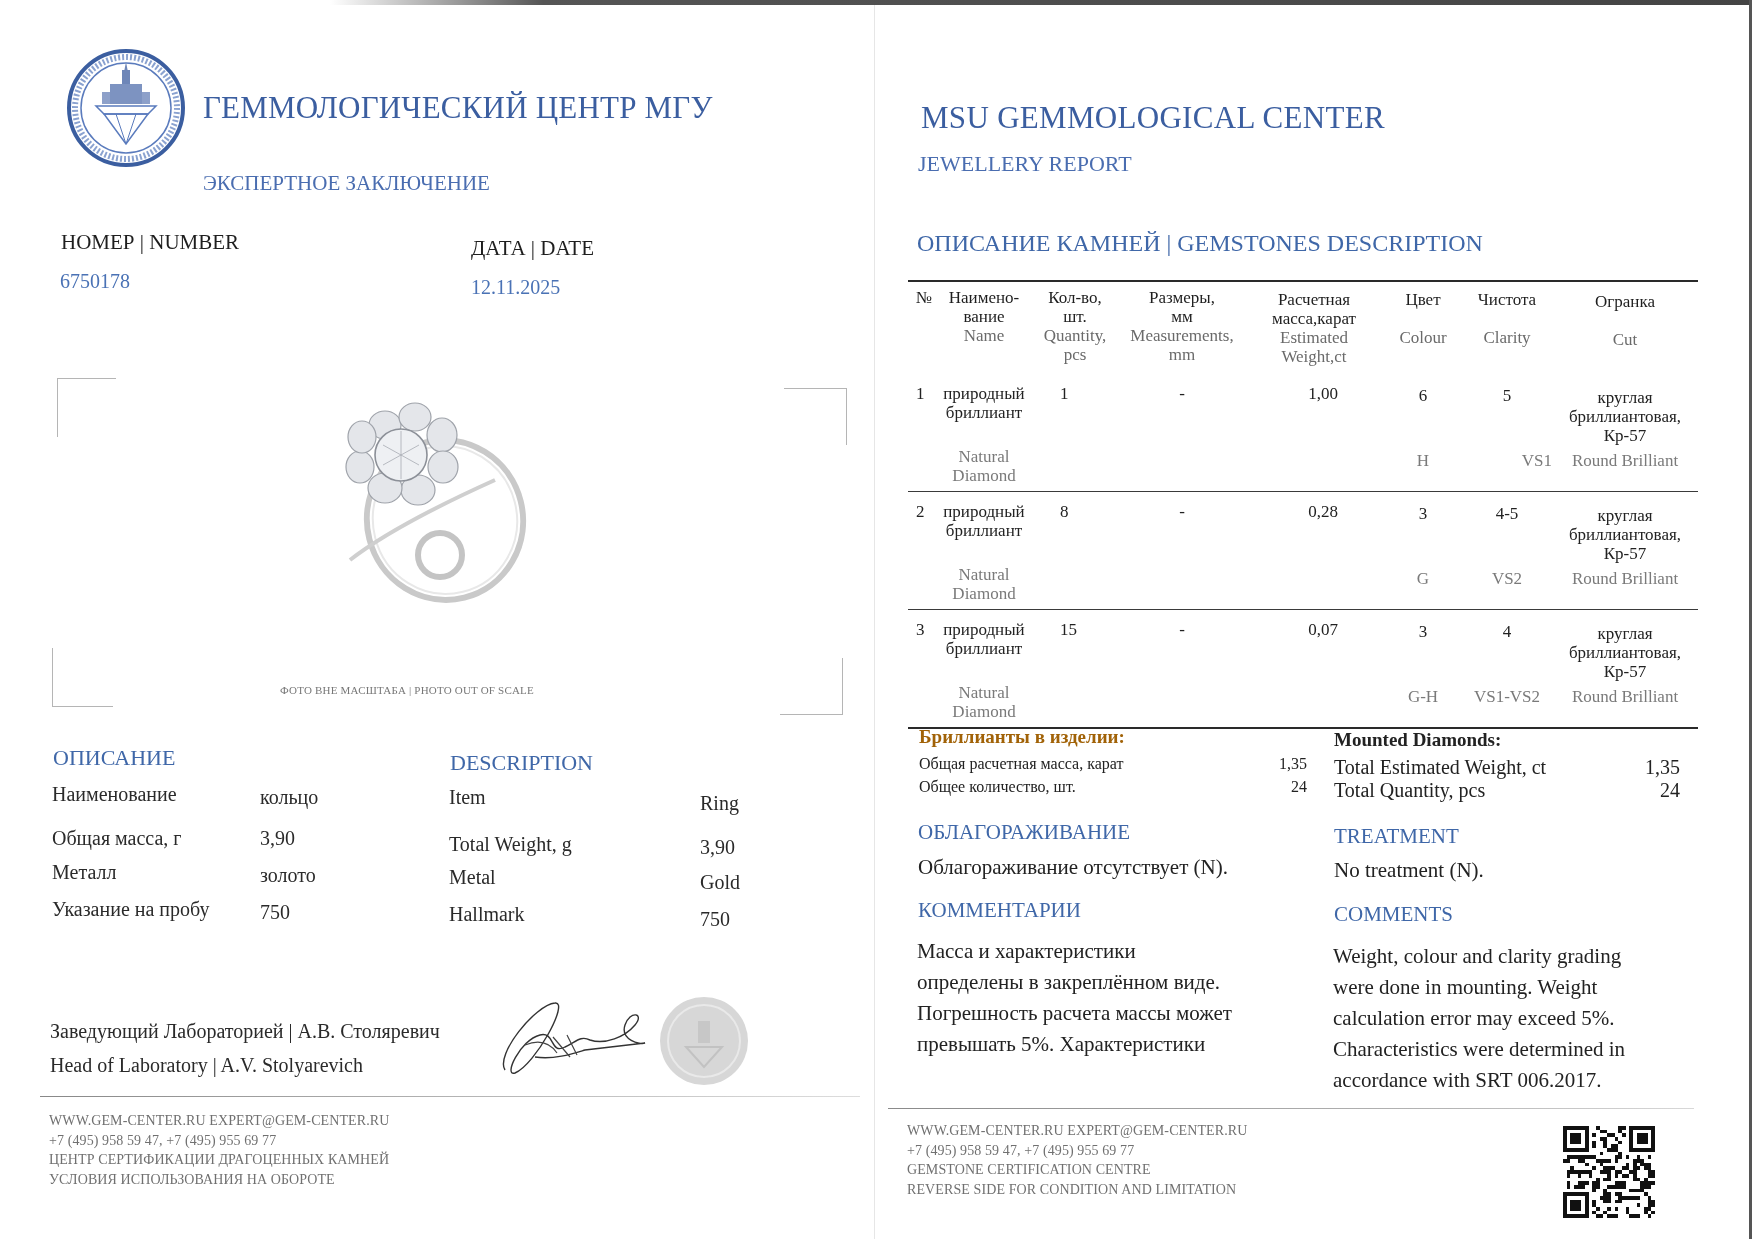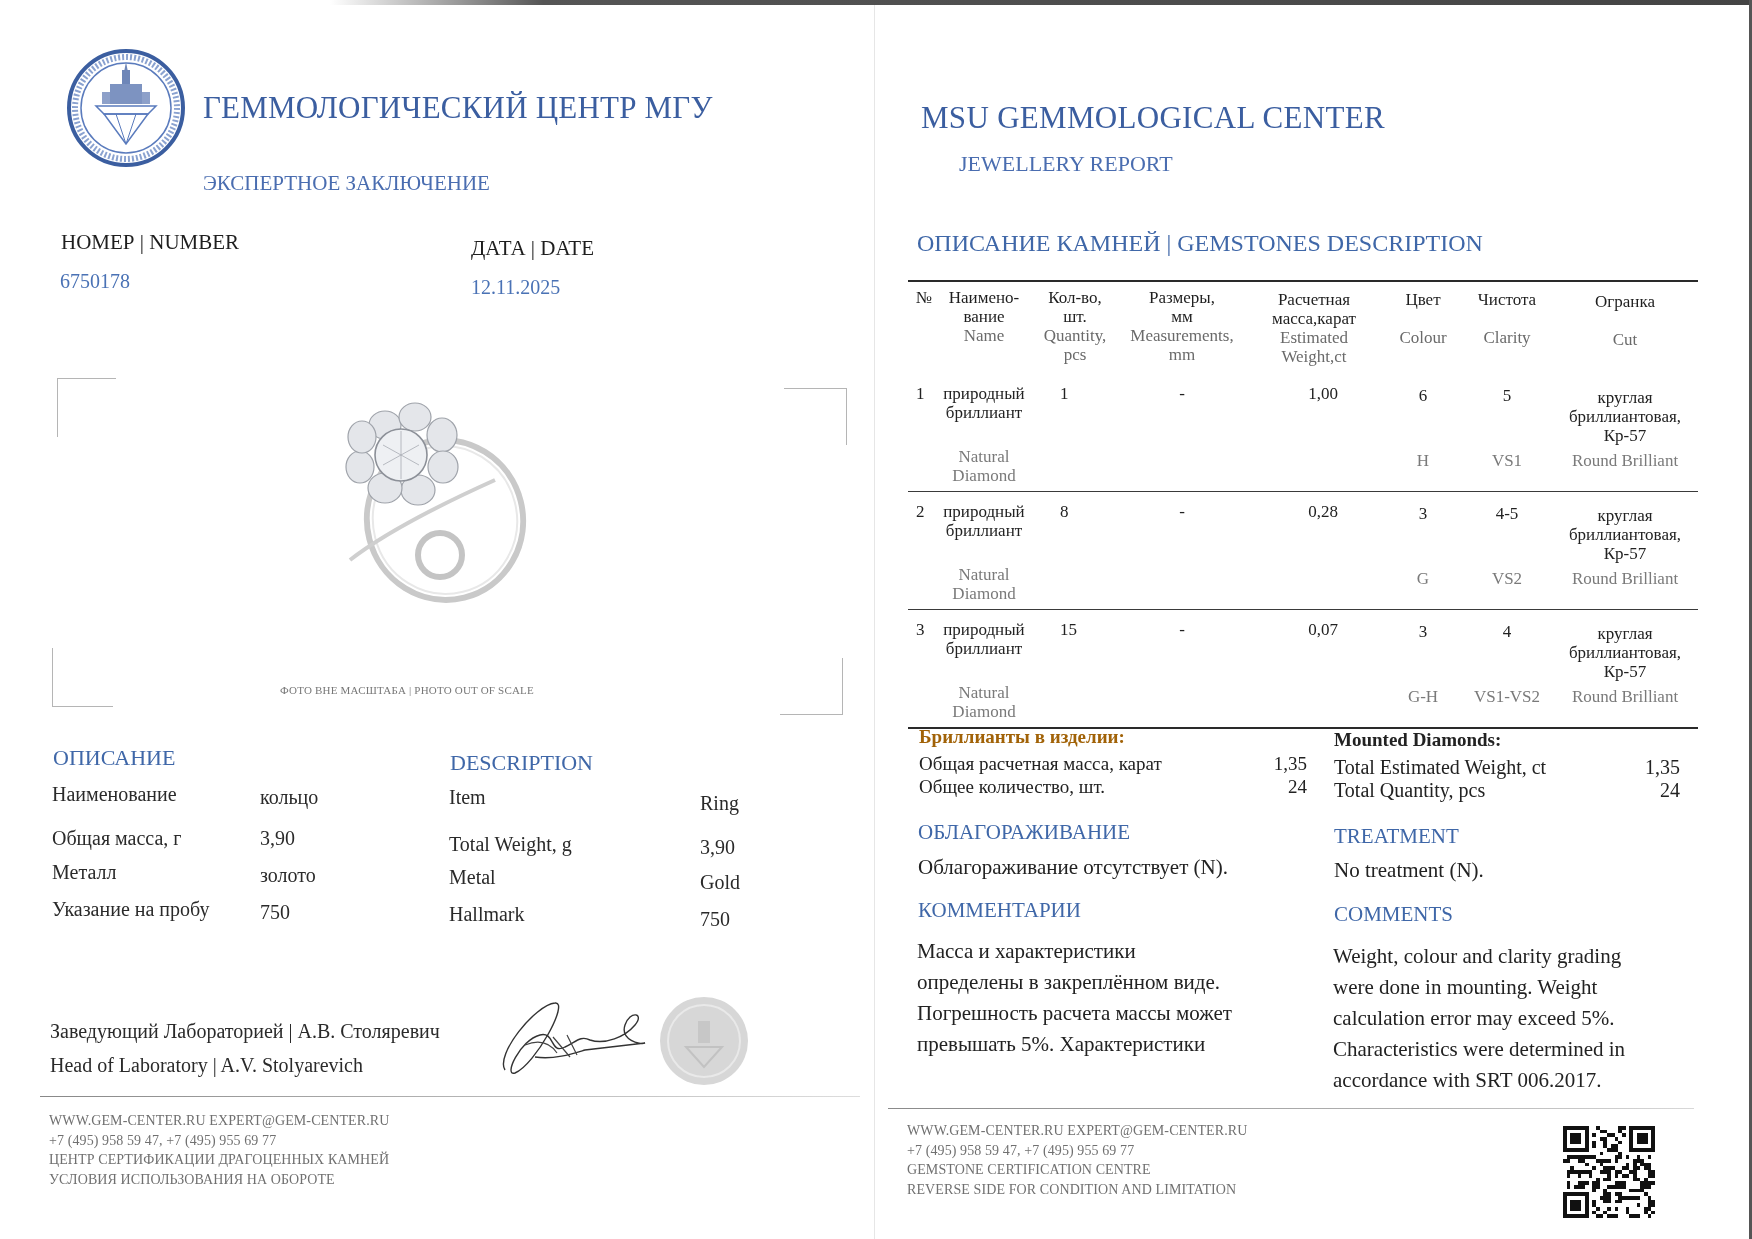--- a/index.html
+++ b/index.html
@@ -28,21 +28,21 @@
   .corner { position:absolute; border-color:#b5b5b5; border-style:solid; border-width:0; }
   .photo-caption { left:280px; top:684px; font-size:11px; color:#777; letter-spacing:0.2px;text-align:right; }
 
   
   .sec { font-size:22px; color:#3f67a8; }
   .row { font-size:20px; color:#2a2a2a; }
   .r { text-align:left; }
 
   
   .title-en { left:921px; top:100px; font-size:31px; color:#3b5ea0; letter-spacing:0.3px; }
-  .subtitle-en { left:918px; top:151px; font-size:22px; color:#4a6db0;margin-left:41px; }
+  .subtitle-en { left:918px; top:151px; font-size:22px; color:#4a6db0; }
   .gems-title { left:917px; top:230px; font-size:24px; color:#3f67a8; }
 
   table.gems { position:absolute; left:908px; top:280px; width:790px; border-collapse:collapse; }
   table.gems td { vertical-align:top; padding:0; font-size:17px; line-height:19px; }
   .hdr-ru { color:#1e1e1e; text-align:center; }
   .hdr-en { color:#6a6a6a; text-align:center; }
   .hline { border-top:2px solid #2a2a2a; }
   .hline-thin { border-top:1.5px solid #3a3a3a; }
   .ru { color:#222; }
   .en { color:#7a7a7a; }
@@ -241,21 +241,21 @@
         <tr>
           <td></td>
           <td class="en" style="text-align:center;padding:2px 0 6px">
             <div>Natural</div>
             <div>Diamond</div>
           </td>
           <td></td>
           <td></td>
           <td></td>
           <td class="en" style="text-align:center;padding-top:6px">H</td>
-          <td class="en" style="text-align:center;padding-top:6px;white-space:nowrap">VS1</td>
+          <td class="en" style="text-align:right;padding-top:6px;white-space:nowrap">VS1</td>
           <td class="en" style="text-align:center;padding-top:6px;white-space:nowrap">Round Brilliant</td>
         </tr>
         <tr class="hline-thin">
           <td class="ru" style="padding:10px 0 0 8px">2</td>
           <td class="ru" style="padding-top:10px;text-align:center">
             <div>природный</div>
             <div>бриллиант</div>
           </td>
           <td class="ru" style="padding:10px 0 0 30px">8</td>
           <td class="ru" style="padding-top:10px;text-align:center">-</td>
@@ -311,21 +311,21 @@
           <td class="en" style="text-align:center;padding-top:6px;white-space:nowrap">VS1-VS2</td>
           <td class="en" style="text-align:center;padding-top:6px;white-space:nowrap">Round Brilliant</td>
         </tr>
         <tr class="hline">
           <td colspan="8"></td>
         </tr>
       </tbody>
   </table>
 
   <div class="abs" style="left:919px;top:726px;font-size:19px;font-weight:bold;color:#a16207;">Бриллианты в изделии:</div>
-  <div class="abs" style="left:919px;top:752px;width:388px;font-size:19px;line-height:23px;">
+  <div class="abs" style="left:919px;top:752px;width:388px;font-size:16px;line-height:23px;">
     <div style="display:flex;justify-content:space-between;">
         <span>Общая расчетная масса, карат</span>
         <span>1,35</span>
       </div>
     <div style="display:flex;justify-content:space-between;">
         <span>Общее количество, шт.</span>
         <span>24</span>
       </div>
   </div>
   <div class="abs" style="left:1334px;top:729px;font-size:19px;font-weight:bold;color:#222;">Mounted Diamonds:</div>

